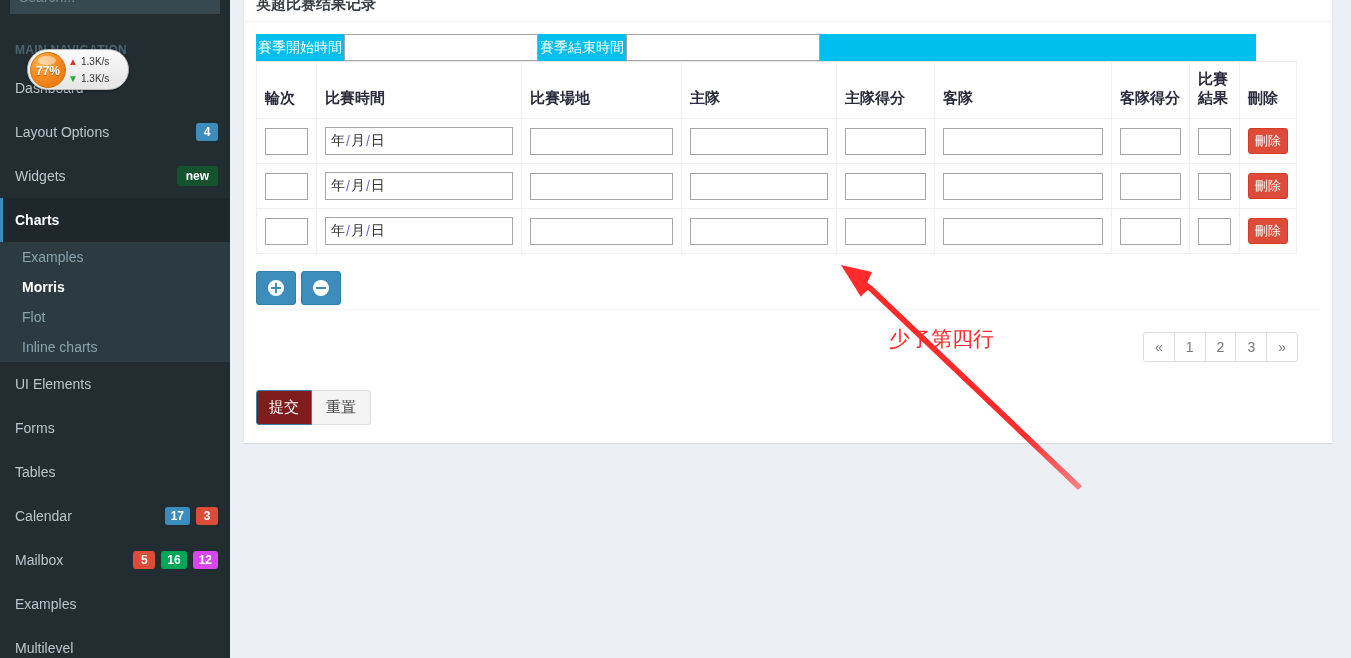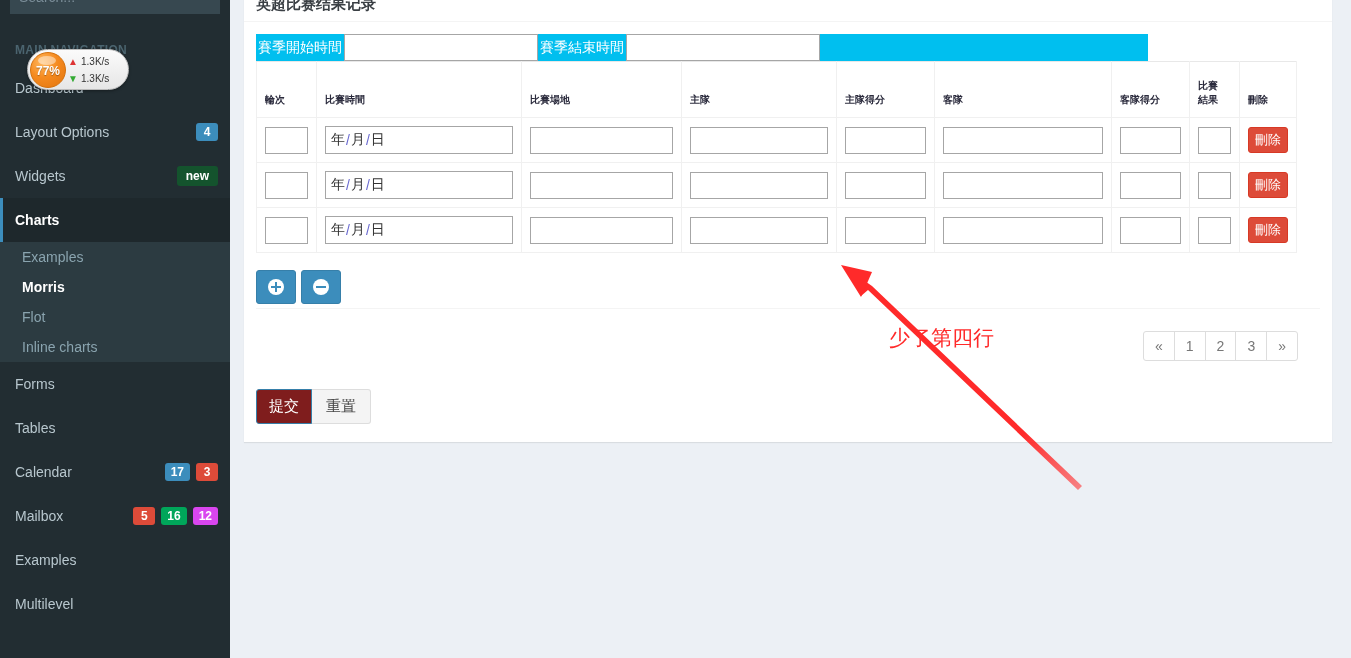--- a/index.html
+++ b/index.html
@@ -136,21 +136,21 @@
     font-size: 15px; color: #3a3f44;
     line-height: 18px; margin: 0;
   }
   .box-body { padding: 12px 12px 18px 12px; }
 
   
   .season-bar {
     display: flex; align-items: stretch;
     background: #00BFEF;
     height: 27px;
-    width: 892px;
+    width: 1000px;
   }
   .season-label {
     background: #00BFEF; color: #fff;
     font-size: 14px; line-height: 27px;
     padding: 0 2px; white-space: nowrap;
   }
   .season-input {
     width: 194px; height: 27px;
     border: 1px solid #a6a6a6; background: #fff;
     outline: none; font-size: 13px; padding: 0 4px;
@@ -165,21 +165,21 @@
     margin-top: 0;
     table-layout: fixed;
   }
   table.match-table th {
     border: 1px solid #f0f0f0;
     border-top: 1px solid #e8e8e8;
     text-align: left;
     vertical-align: bottom;
     padding: 8px 8px 10px 8px;
     height: 56px;
-    font-size: 10px; font-weight: bold;
+    font-size: 15px; font-weight: bold;
     color: #2b2b3d;
   }
   table.match-table td {
     border: 1px solid #f0f0f0;
     padding: 8px;
     height: 43px;
     vertical-align: middle;
   }
   .cell-input {
     width: 100%; height: 27px;
@@ -337,20 +337,23 @@
           <span>Morris</span>
         </div>
         <div class="sub-item">
           <span>Flot</span>
         </div>
         <div class="sub-item">
           <span>Inline charts</span>
         </div>
       </div>
 
+      <div class="nav-item">
+        <span>UI Elements</span>
+      </div>
       <div class="nav-item">
         <span>Forms</span>
       </div>
       <div class="nav-item">
         <span>Tables</span>
       </div>
 
       <div class="nav-item">
         <span>Calendar</span>
         <span class="badges">

